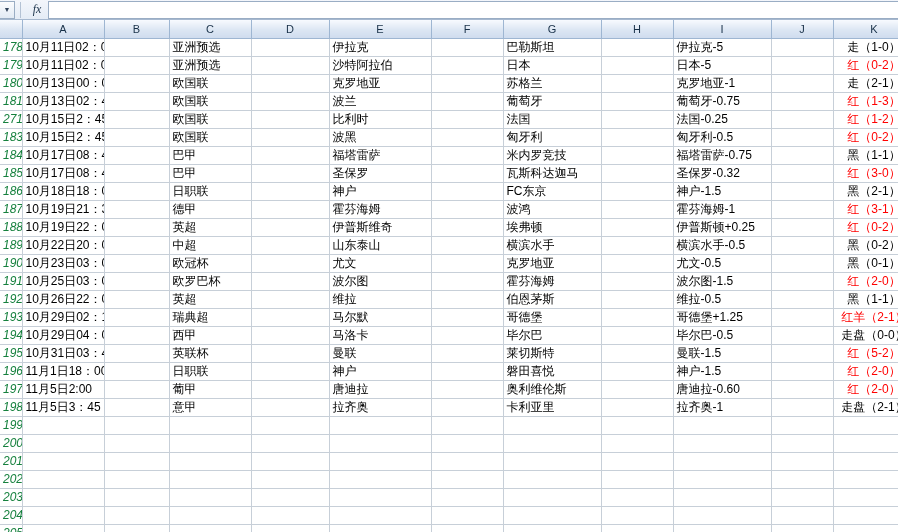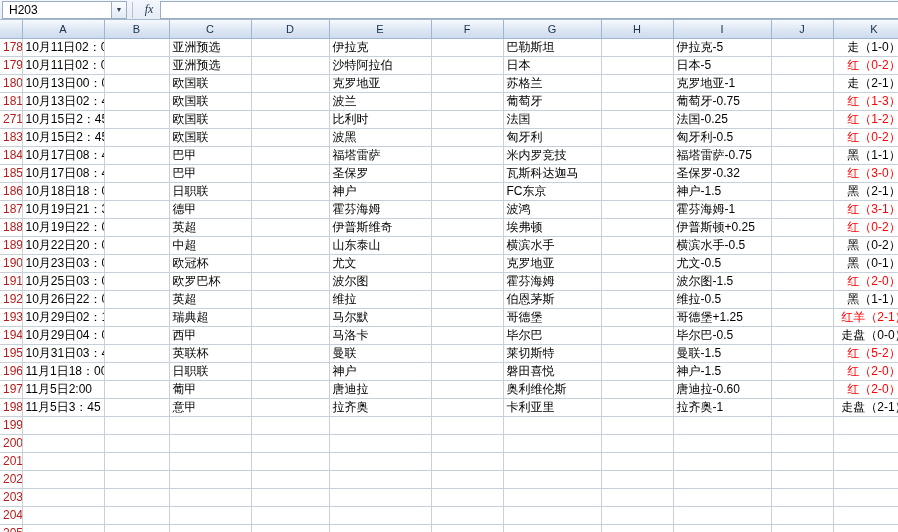--- a/index.html
+++ b/index.html
@@ -121,22 +121,23 @@
     background: linear-gradient(to bottom, #f7fafe 0%, #dce6f3 55%, #cfdcee 100%);
     border-right: 1px solid #9eb6d2;
     border-bottom: 1px solid #9eb6d2;
   }
   td.row-head {
     width: 22px;
     background: linear-gradient(to bottom, #f7fafe 0%, #dce6f3 55%, #cfdcee 100%);
     border-right: 1px solid #9eb6d2;
     border-bottom: 1px solid #9eb6d2;
     text-align: left;
-    color: #b91c1c;
+    color: #15803d;
     font-size: 11px;
+    font-style: italic;
   }
   
   col.c-rh { width: 22px; }
   col.c-a  { width: 82px; }
   col.c-b  { width: 65px; }
   col.c-c  { width: 82px; }
   col.c-d  { width: 78px; }
   col.c-e  { width: 102px; }
   col.c-f  { width: 72px; }
   col.c-g  { width: 98px; }
@@ -147,23 +148,20 @@
 
   td.num { text-align: left; }
   td.ctr { text-align: center; }
 </style>
 </head>
 <body>
 
 <div id="app">
 
   <div class="formula-bar">
-    <div class="name-box">
-      <span>H203</span>
-    </div>
     <div class="name-box-drop">▼</div>
     <div class="fb-sep"></div>
     <div class="fx-label">fx</div>
     <div class="formula-input">
       <span></span>
     </div>
   </div>
 
   <div class="grid-wrap">
     <table class="sheet">

